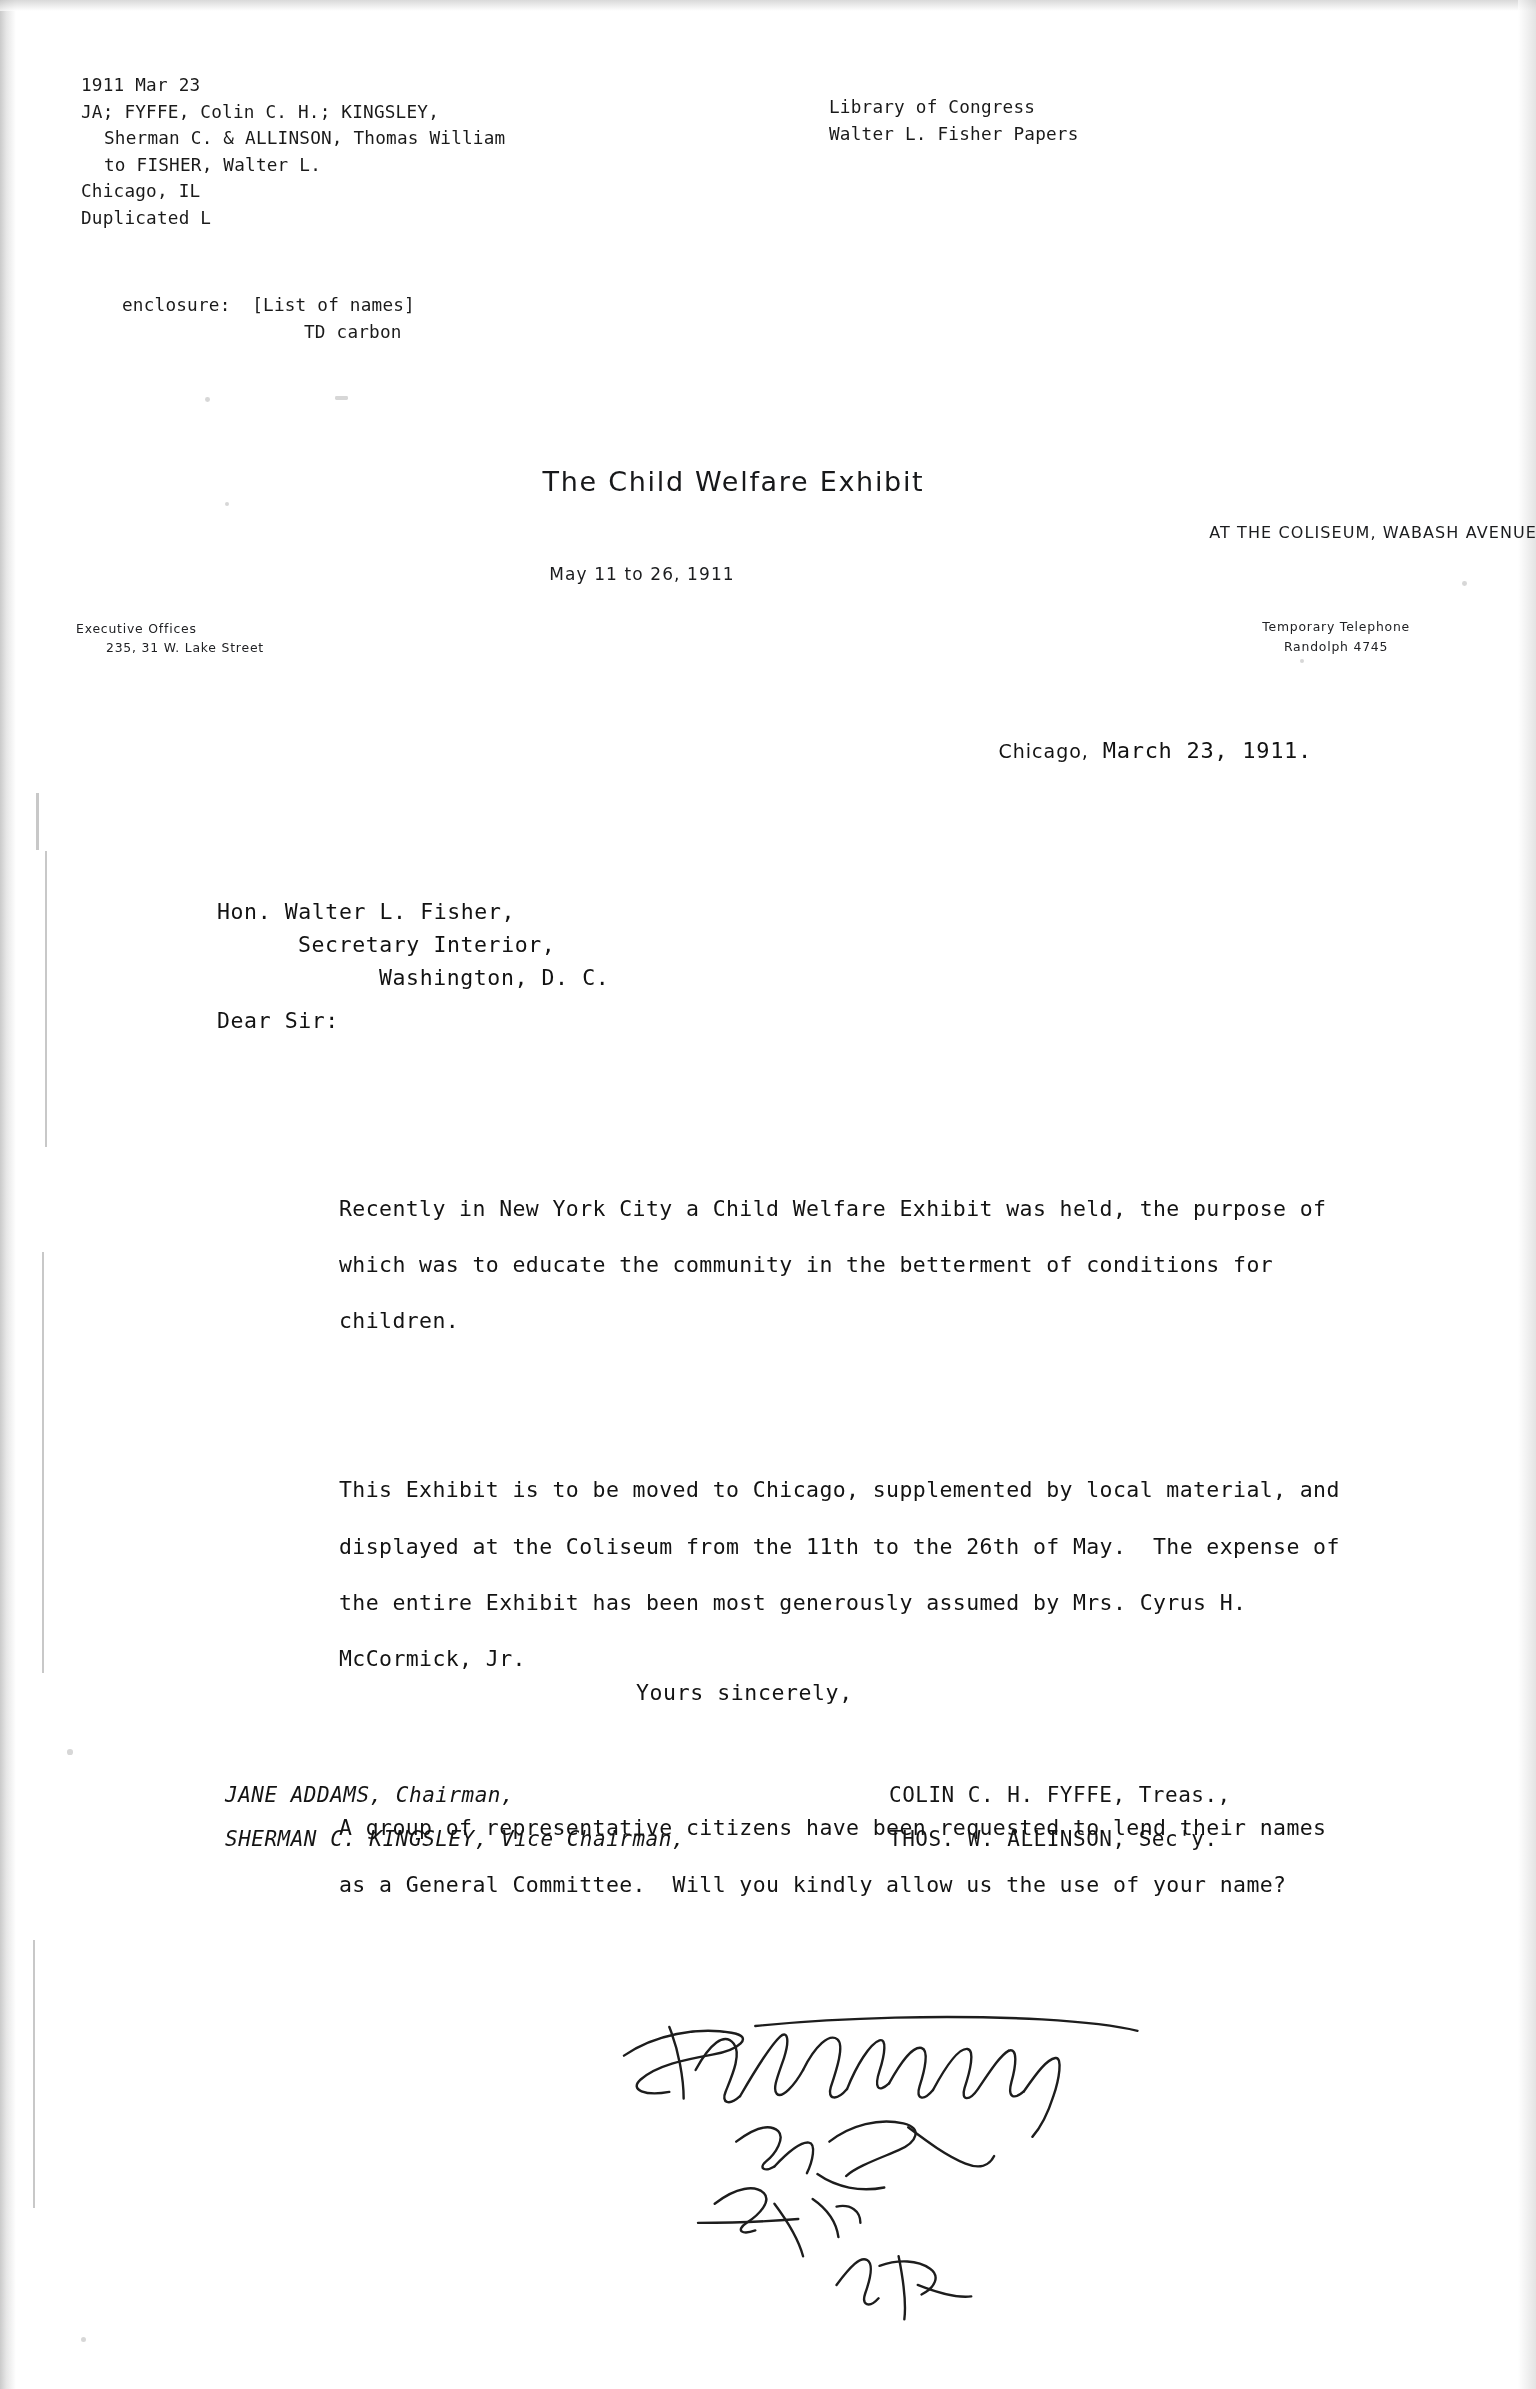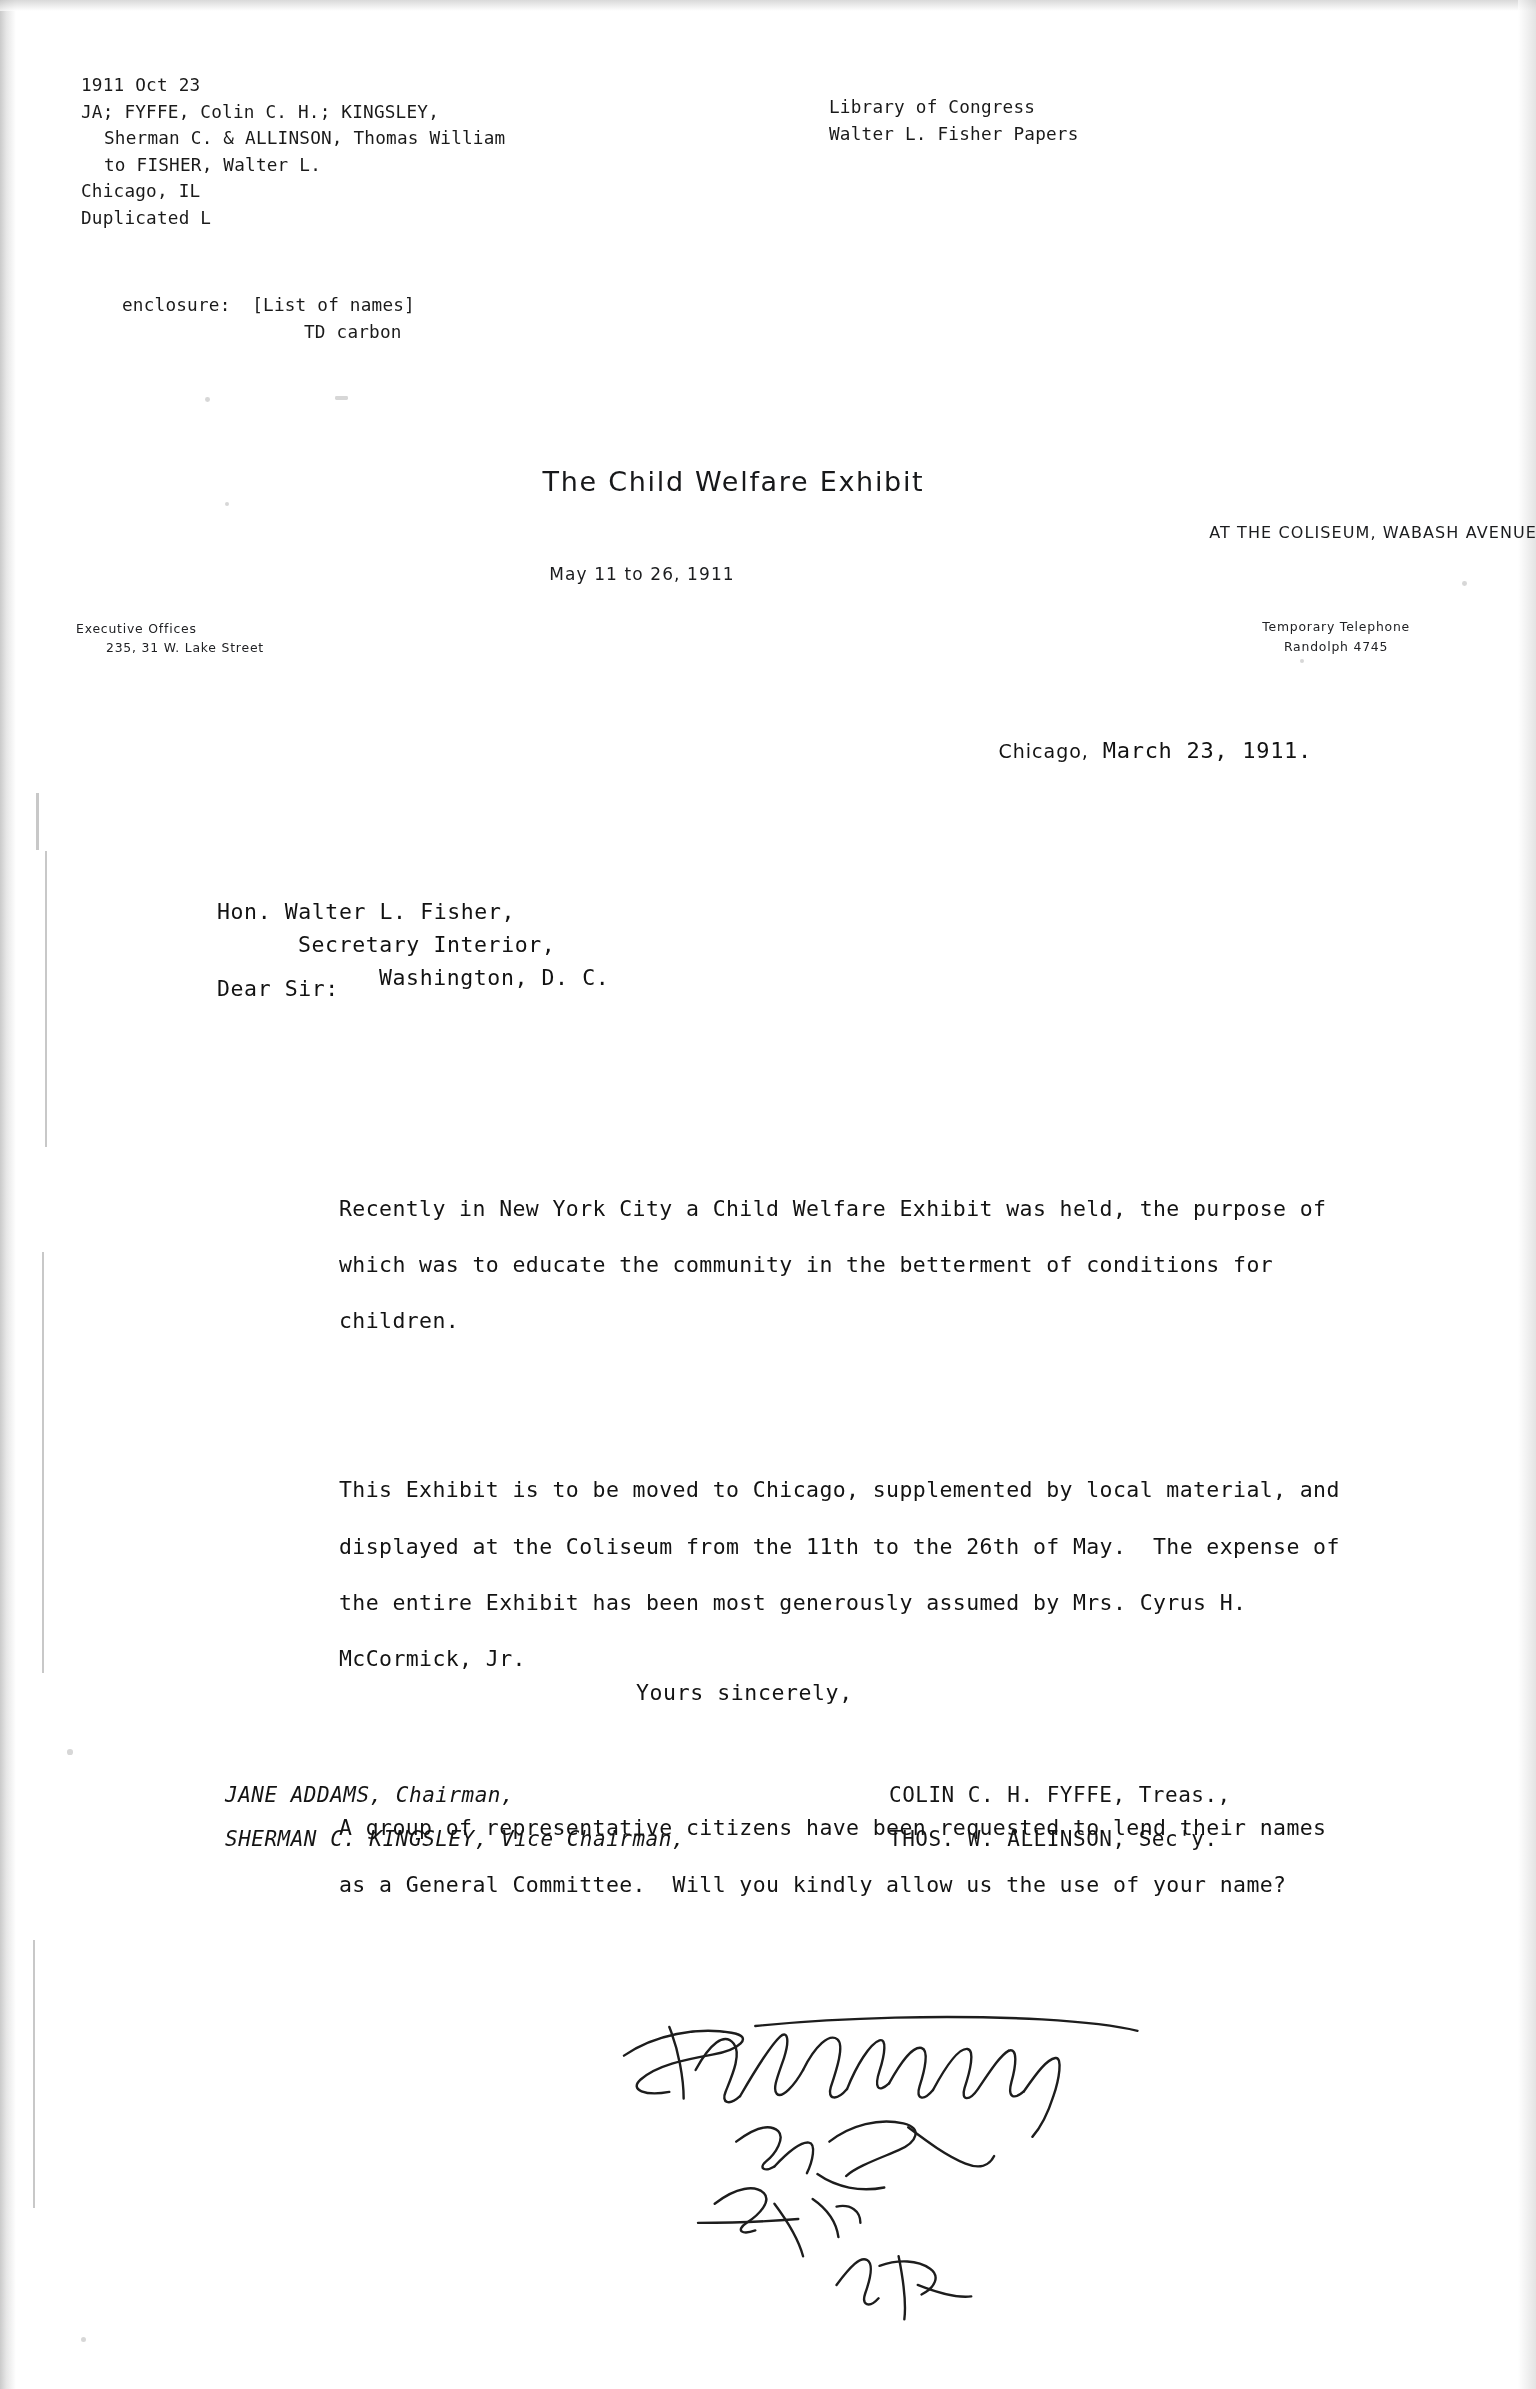--- a/index.html
+++ b/index.html
@@ -164,21 +164,21 @@
     letter-spacing: 0.6px;
     color: #121212;
     white-space: pre;
   }
   .addr .a2 { padding-left: 81px; display: inline-block; }
   .addr .a3 { padding-left: 162px; display: inline-block; }
 
   .salutation {
     position: absolute;
     left: 217px;
-    top: 976px;
+    top: 1008px;
     font-size: 21.5px;
     letter-spacing: 0.6px;
     color: #121212;
   }
 
   .body {
     position: absolute;
     left: 217px;
     top: 1068px;
     width: 1147px;
@@ -245,21 +245,21 @@
   <div class="margin-mark" style="left:42px; top:1252px; width:1.9px; height:421px;"></div>
   <div class="margin-mark" style="left:33px; top:1940px; width:2.4px; height:268px;"></div>
   <div class="speckle" style="left:205px;top:397px;width:4.8px;height:4.8px;"></div>
   <div class="speckle" style="left:335px;top:396px;width:13.4px;height:3.8px;border-radius:1.4px;"></div>
   <div class="speckle" style="left:225px;top:502px;width:4.3px;height:4.3px;"></div>
   <div class="speckle" style="left:1462px;top:581px;width:4.8px;height:4.8px;"></div>
   <div class="speckle" style="left:1300px;top:659px;width:4.3px;height:4.3px;"></div>
   <div class="speckle" style="left:67px;top:1749px;width:5.7px;height:5.7px;"></div>
   <div class="speckle" style="left:81px;top:2337px;width:5.3px;height:5.3px;"></div>
 
-  <div class="catalog"><span>1911 Oct 23</span>
+  <div class="catalog"><span>1911 Mar 23</span>
 <span>JA; FYFFE, Colin C. H.; KINGSLEY,</span>
 <span class="ind1">Sherman C. &amp; ALLINSON, Thomas William</span>
 <span class="ind1">to FISHER, Walter L.</span>
 <span>Chicago, IL</span>
 <span>Duplicated L</span></div>
 
   <div class="loc"><span>Library of Congress</span>
 <span>Walter L. Fisher Papers</span></div>
 
   <div class="enclosure"><span>enclosure:</span>  <span>[List of names]</span>

